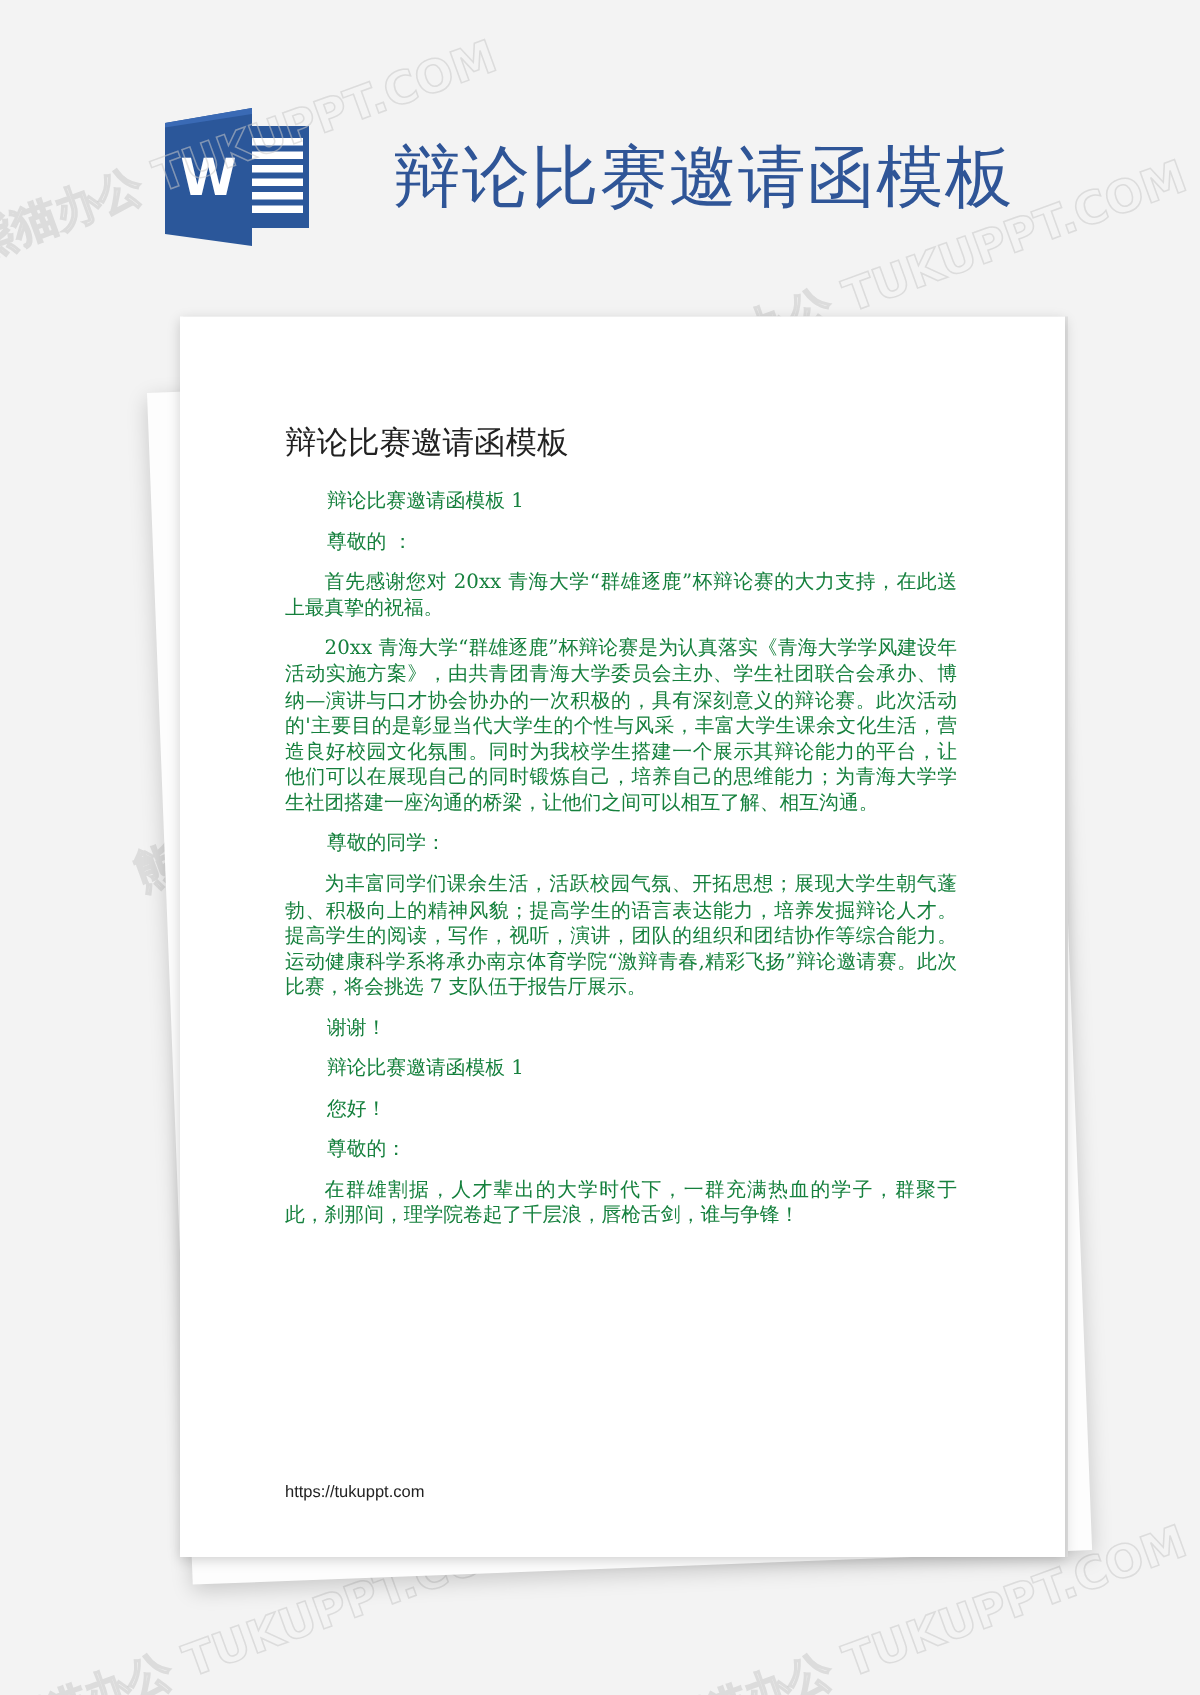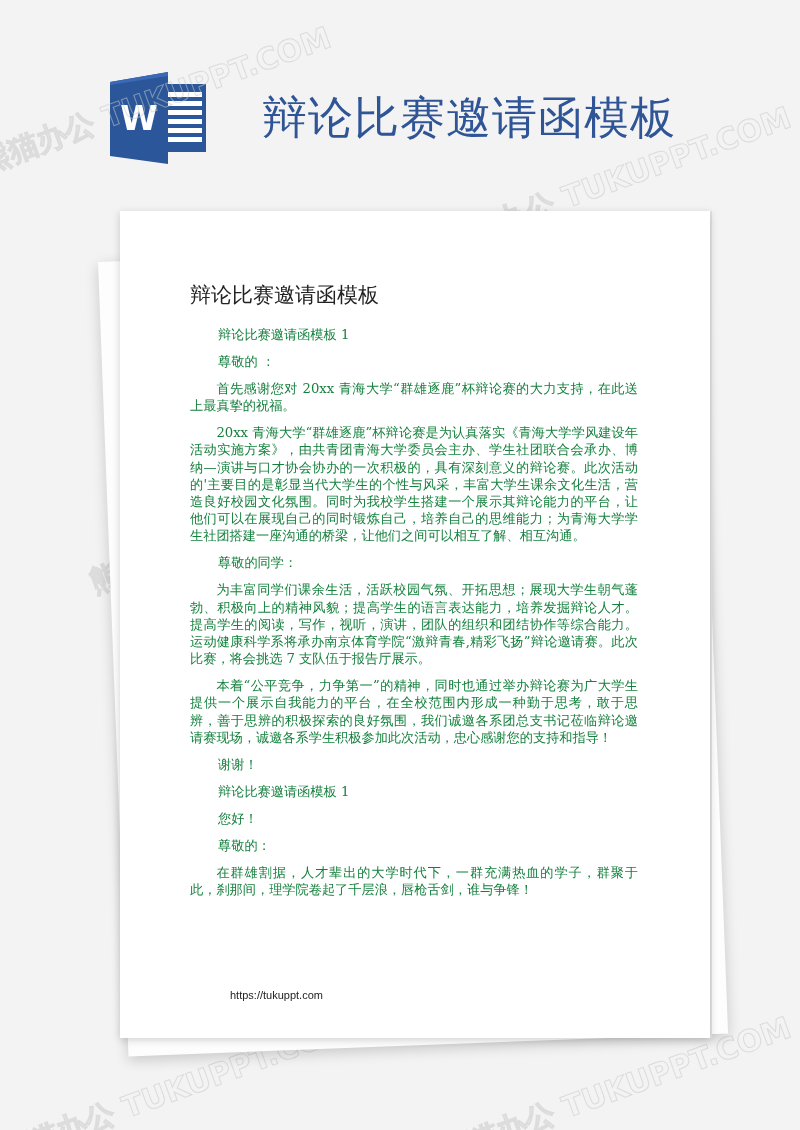--- a/index.html
+++ b/index.html
@@ -97,21 +97,20 @@
       text-indent: 0;
       padding-left: 28px;
     }
     .footer-url {
       position: absolute;
       left: 70px;
       top: 778px;
       font-family: "Liberation Sans", "DejaVu Sans", sans-serif;
       font-size: 11px;
       color: #222;
-      margin-left: 40px;
     }
   </style>
 </head>
 <body>
 
 <div class="header">
   <div class="word-icon">
     <svg width="100" height="92" viewBox="0 0 100 92">
       <rect x="34" y="12" width="62" height="68" fill="#2b579a"></rect>
       <rect x="40" y="20" width="52" height="5" fill="#ffffff"></rect>
@@ -138,21 +137,20 @@
 
 <div class="page">
   <div class="doc-title">辩论比赛邀请函模板</div>
   <div class="content">
     <p class="heading">辩论比赛邀请函模板 1</p>
     <p class="heading">尊敬的 ：</p>
     <p>首先感谢您对 20xx 青海大学“群雄逐鹿”杯辩论赛的大力支持，在此送上最真挚的祝福。</p>
     <p>20xx 青海大学“群雄逐鹿”杯辩论赛是为认真落实《青海大学学风建设年活动实施方案》，由共青团青海大学委员会主办、学生社团联合会承办、博纳—演讲与口才协会协办的一次积极的，具有深刻意义的辩论赛。此次活动的'主要目的是彰显当代大学生的个性与风采，丰富大学生课余文化生活，营造良好校园文化氛围。同时为我校学生搭建一个展示其辩论能力的平台，让他们可以在展现自己的同时锻炼自己，培养自己的思维能力；为青海大学学生社团搭建一座沟通的桥梁，让他们之间可以相互了解、相互沟通。</p>
     <p class="heading">尊敬的同学：</p>
     <p>为丰富同学们课余生活，活跃校园气氛、开拓思想；展现大学生朝气蓬勃、积极向上的精神风貌；提高学生的语言表达能力，培养发掘辩论人才。提高学生的阅读，写作，视听，演讲，团队的组织和团结协作等综合能力。运动健康科学系将承办南京体育学院“激辩青春,精彩飞扬”辩论邀请赛。此次比赛，将会挑选 7 支队伍于报告厅展示。</p>
-    <p>本着“公平竞争，力争第一”的精神，同时也通过举办辩论赛为广大学生提供一个展示自我能力的平台，在全校范围内形成一种勤于思考，敢于思辨，善于思辨的积极探索的良好氛围，我们诚邀各系团总支书记莅临辩论邀请赛现场，诚邀各系学生积极参加此次活动，忠心感谢您的支持和指导！</p>
     <p class="heading">谢谢！</p>
     <p class="heading">辩论比赛邀请函模板 1</p>
     <p class="heading">您好！</p>
     <p class="heading">尊敬的：</p>
     <p>在群雄割据，人才辈出的大学时代下，一群充满热血的学子，群聚于此，刹那间，理学院卷起了千层浪，唇枪舌剑，谁与争锋！</p>
   </div>
   <div class="footer-url">https://tukuppt.com</div>
 </div>
 
 </body></html>

